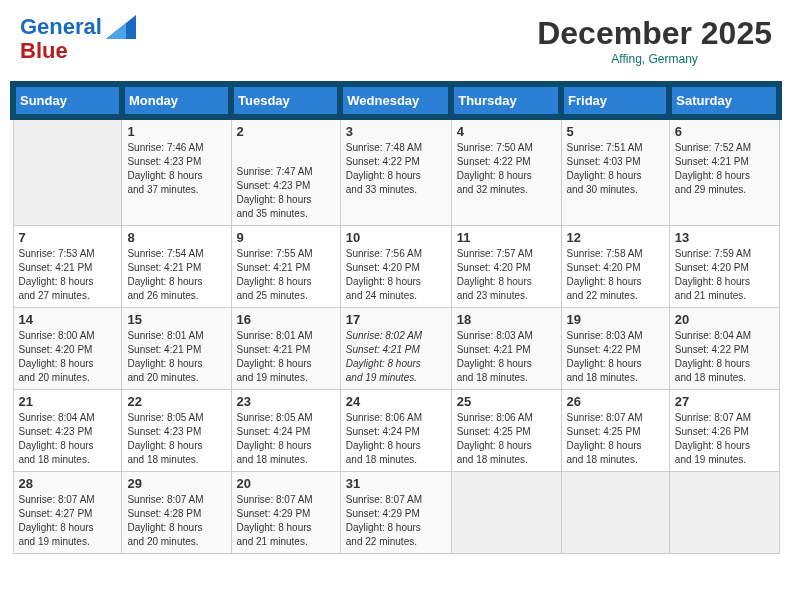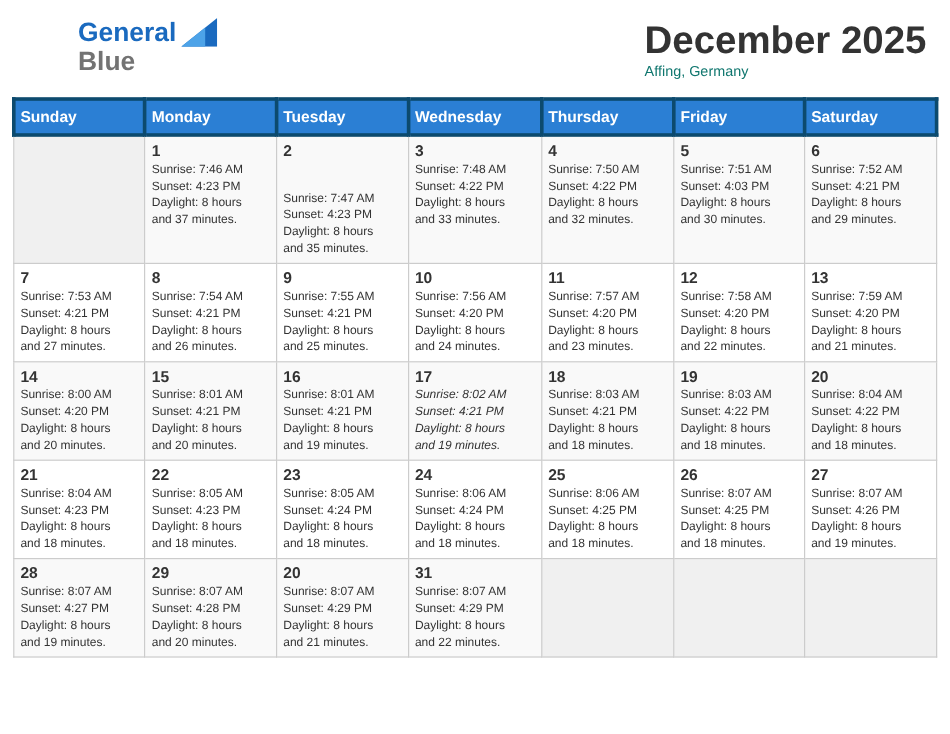--- a/index.html
+++ b/index.html
@@ -13,39 +13,38 @@
     .header {
       display: flex;
       justify-content: space-between;
       align-items: flex-start;
       margin-bottom: 10px;
       padding: 5px 10px;
     }
     .logo {
       display: flex;
       align-items: flex-end;
-      margin-left: 45px;
     }
     .logo-text {
       font-size: 22px;
       font-weight: bold;
       color: #333;
       line-height: 1.1;
     }
     .logo-text span {
       color: #1a6abf;
     }
     .logo-icon {
       width: 30px;
       height: 24px;
       margin-left: 4px;
       margin-right: 2px;
     }
     .title-area {
-      text-align: left;
+      text-align: center;
     }
     .month-title {
       font-size: 32px;
       font-weight: bold;
       color: #333;
     }
     .location {
       font-size: 12px;
       color: #0f766e;
     }
@@ -54,21 +53,21 @@
       border-collapse: collapse;
       border: 1px solid #ccc;
     }
     .calendar thead tr th {
       background-color: #2b7fd4;
       color: #fff;
       font-size: 13px;
       font-weight: bold;
       padding: 6px 4px;
       text-align: left;
-      border: 3px solid #0c4a6e;
+      border: 6px solid #0c4a6e;
     }
     .calendar tbody tr td {
       vertical-align: top;
       border: 1px solid #ccc;
       padding: 4px 5px;
       font-size: 10.5px;
       color: #333;
       width: 113px;
       min-height: 80px;
     }
@@ -102,21 +101,21 @@
     <div>
       <div style="display:flex;align-items:center;">
         <span class="logo-text">
           <span>General</span>
         </span>
         <svg class="logo-icon" viewBox="0 0 30 24" xmlns="http://www.w3.org/2000/svg">
           <polygon points="0,24 30,0 30,24" fill="#1a6abf"></polygon>
           <polygon points="0,24 20,8 20,24" fill="#4da3e8"></polygon>
         </svg>
       </div>
-      <div class="logo-text" style="color:#737373;font-size:22px;font-weight:bold;">Blue</div>
+      <div class="logo-text" style="color:#b91c1c;font-size:22px;font-weight:bold;">Blue</div>
     </div>
   </div>
   <div class="title-area">
     <div class="month-title">December 2025</div>
     <div class="location">Affing, Germany</div>
   </div>
 </div>
 
 <table class="calendar">
   <thead>

